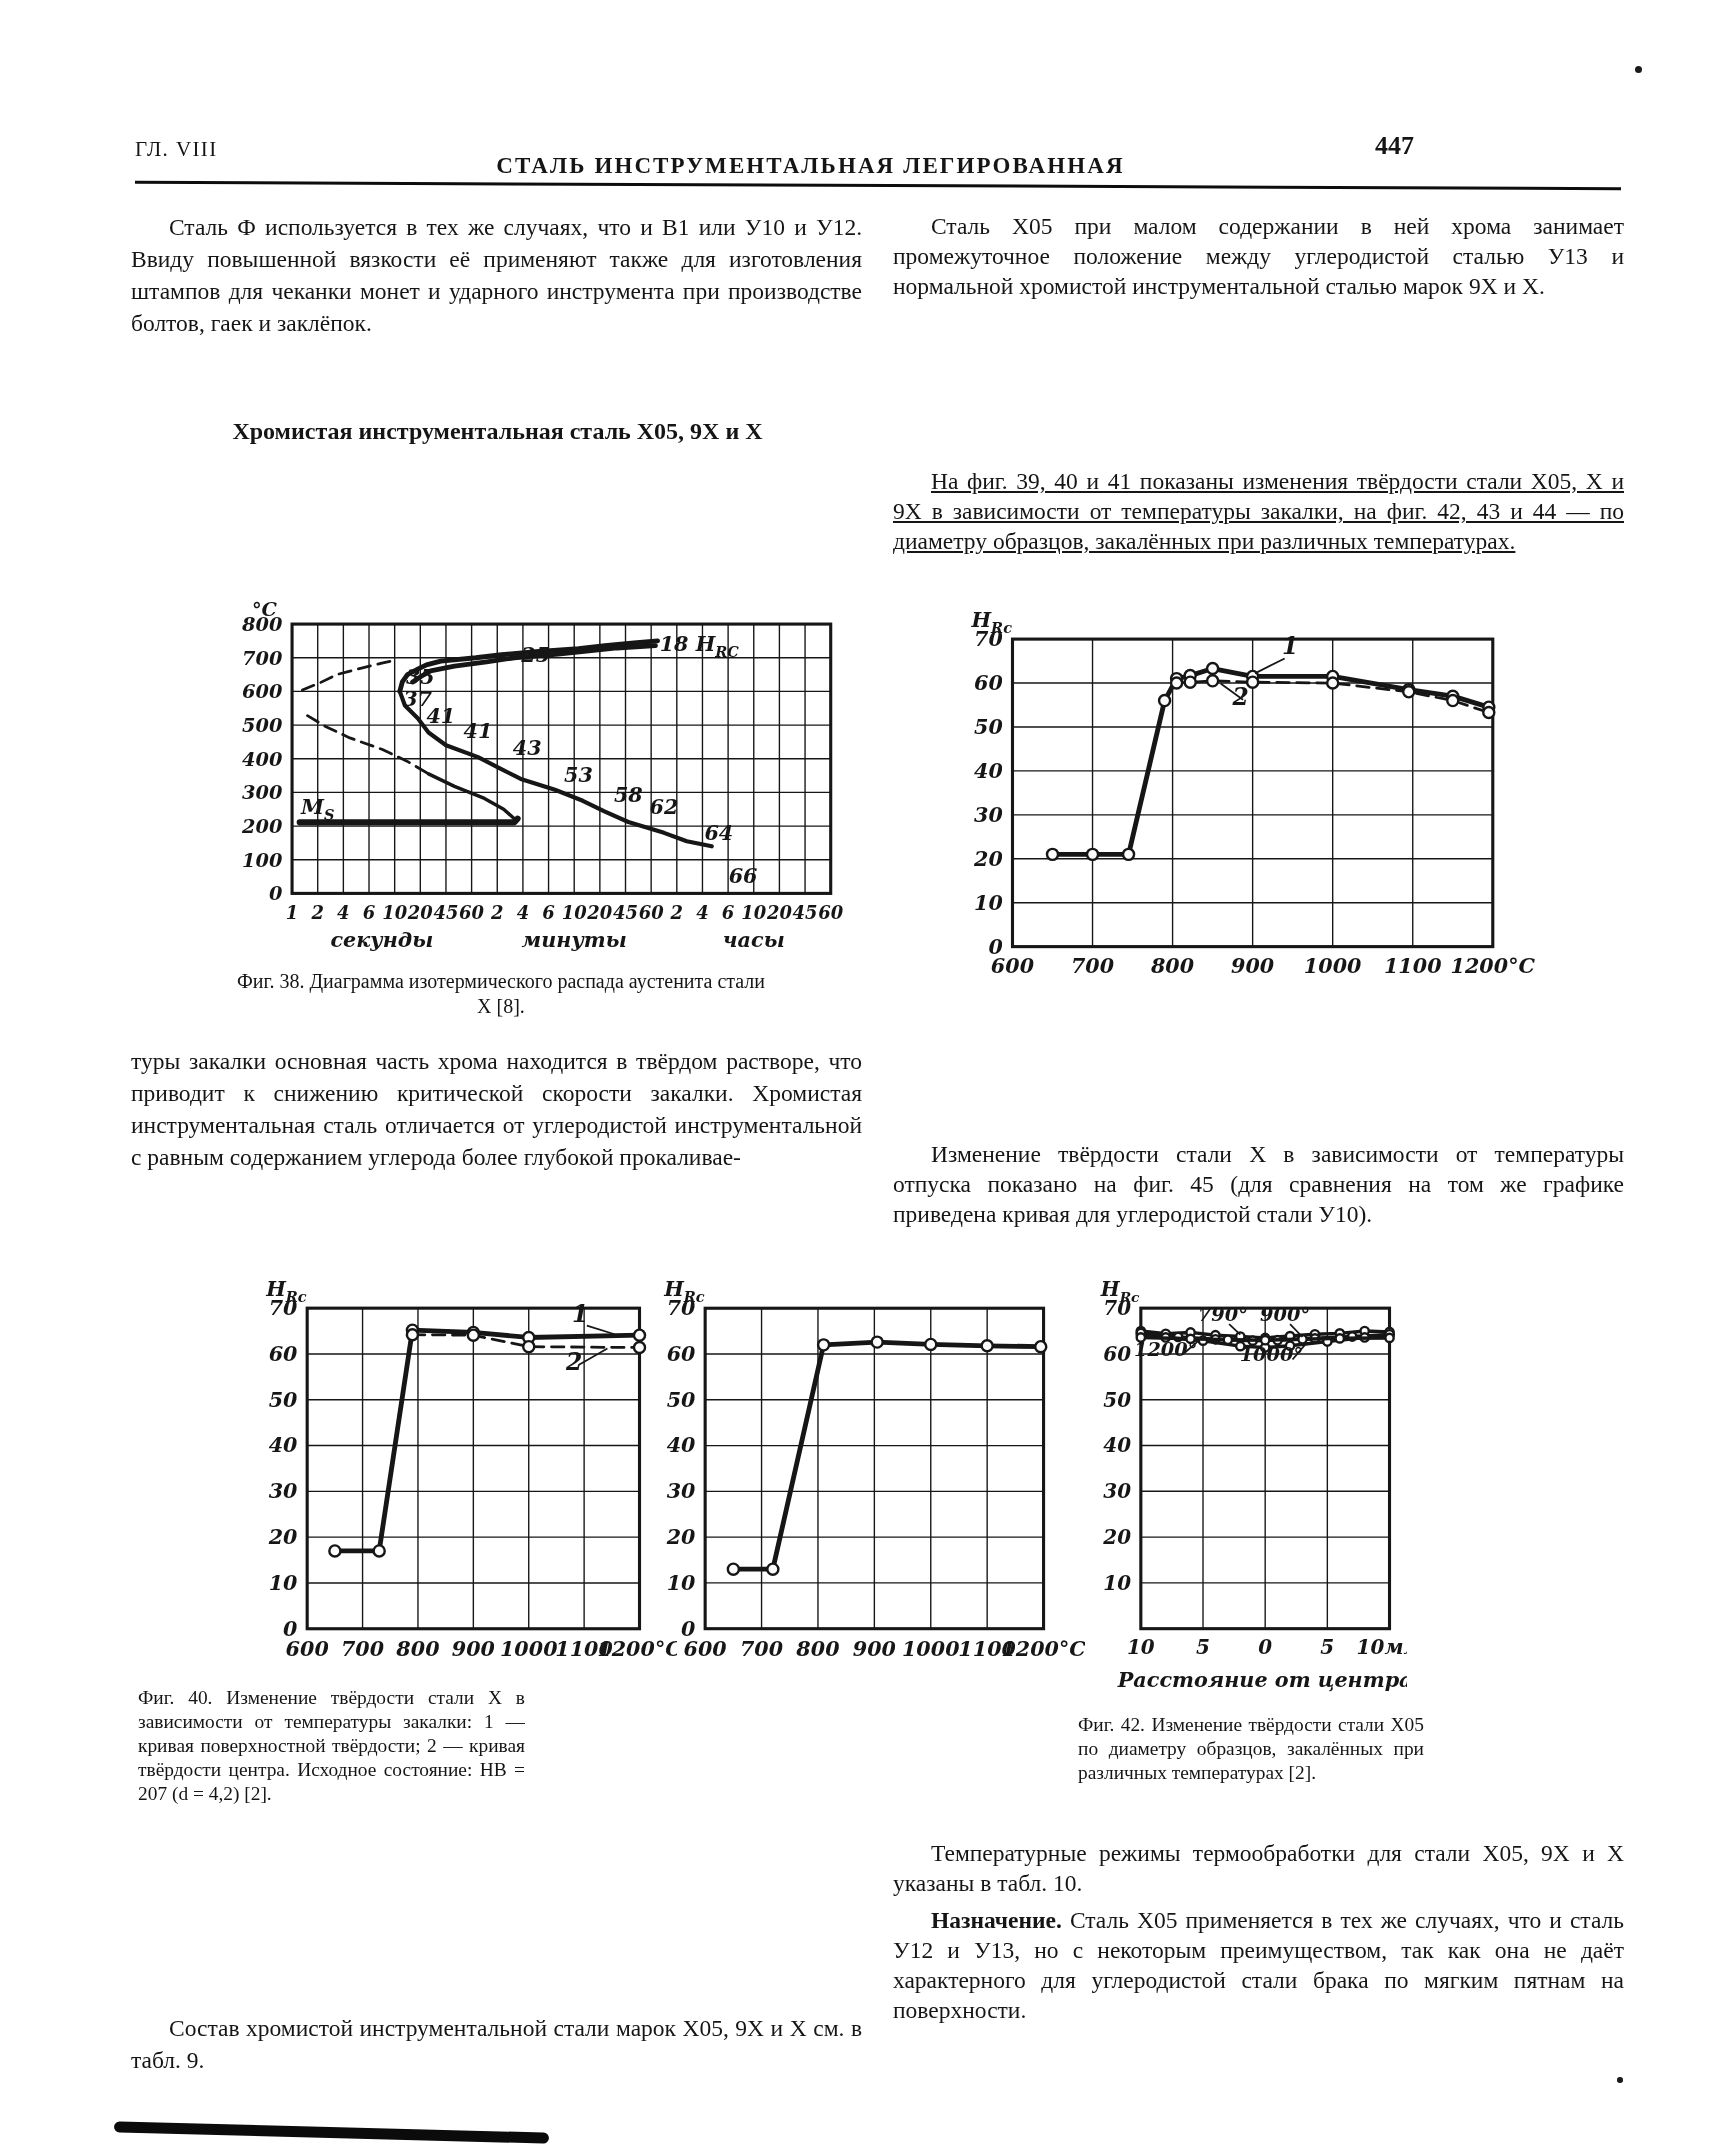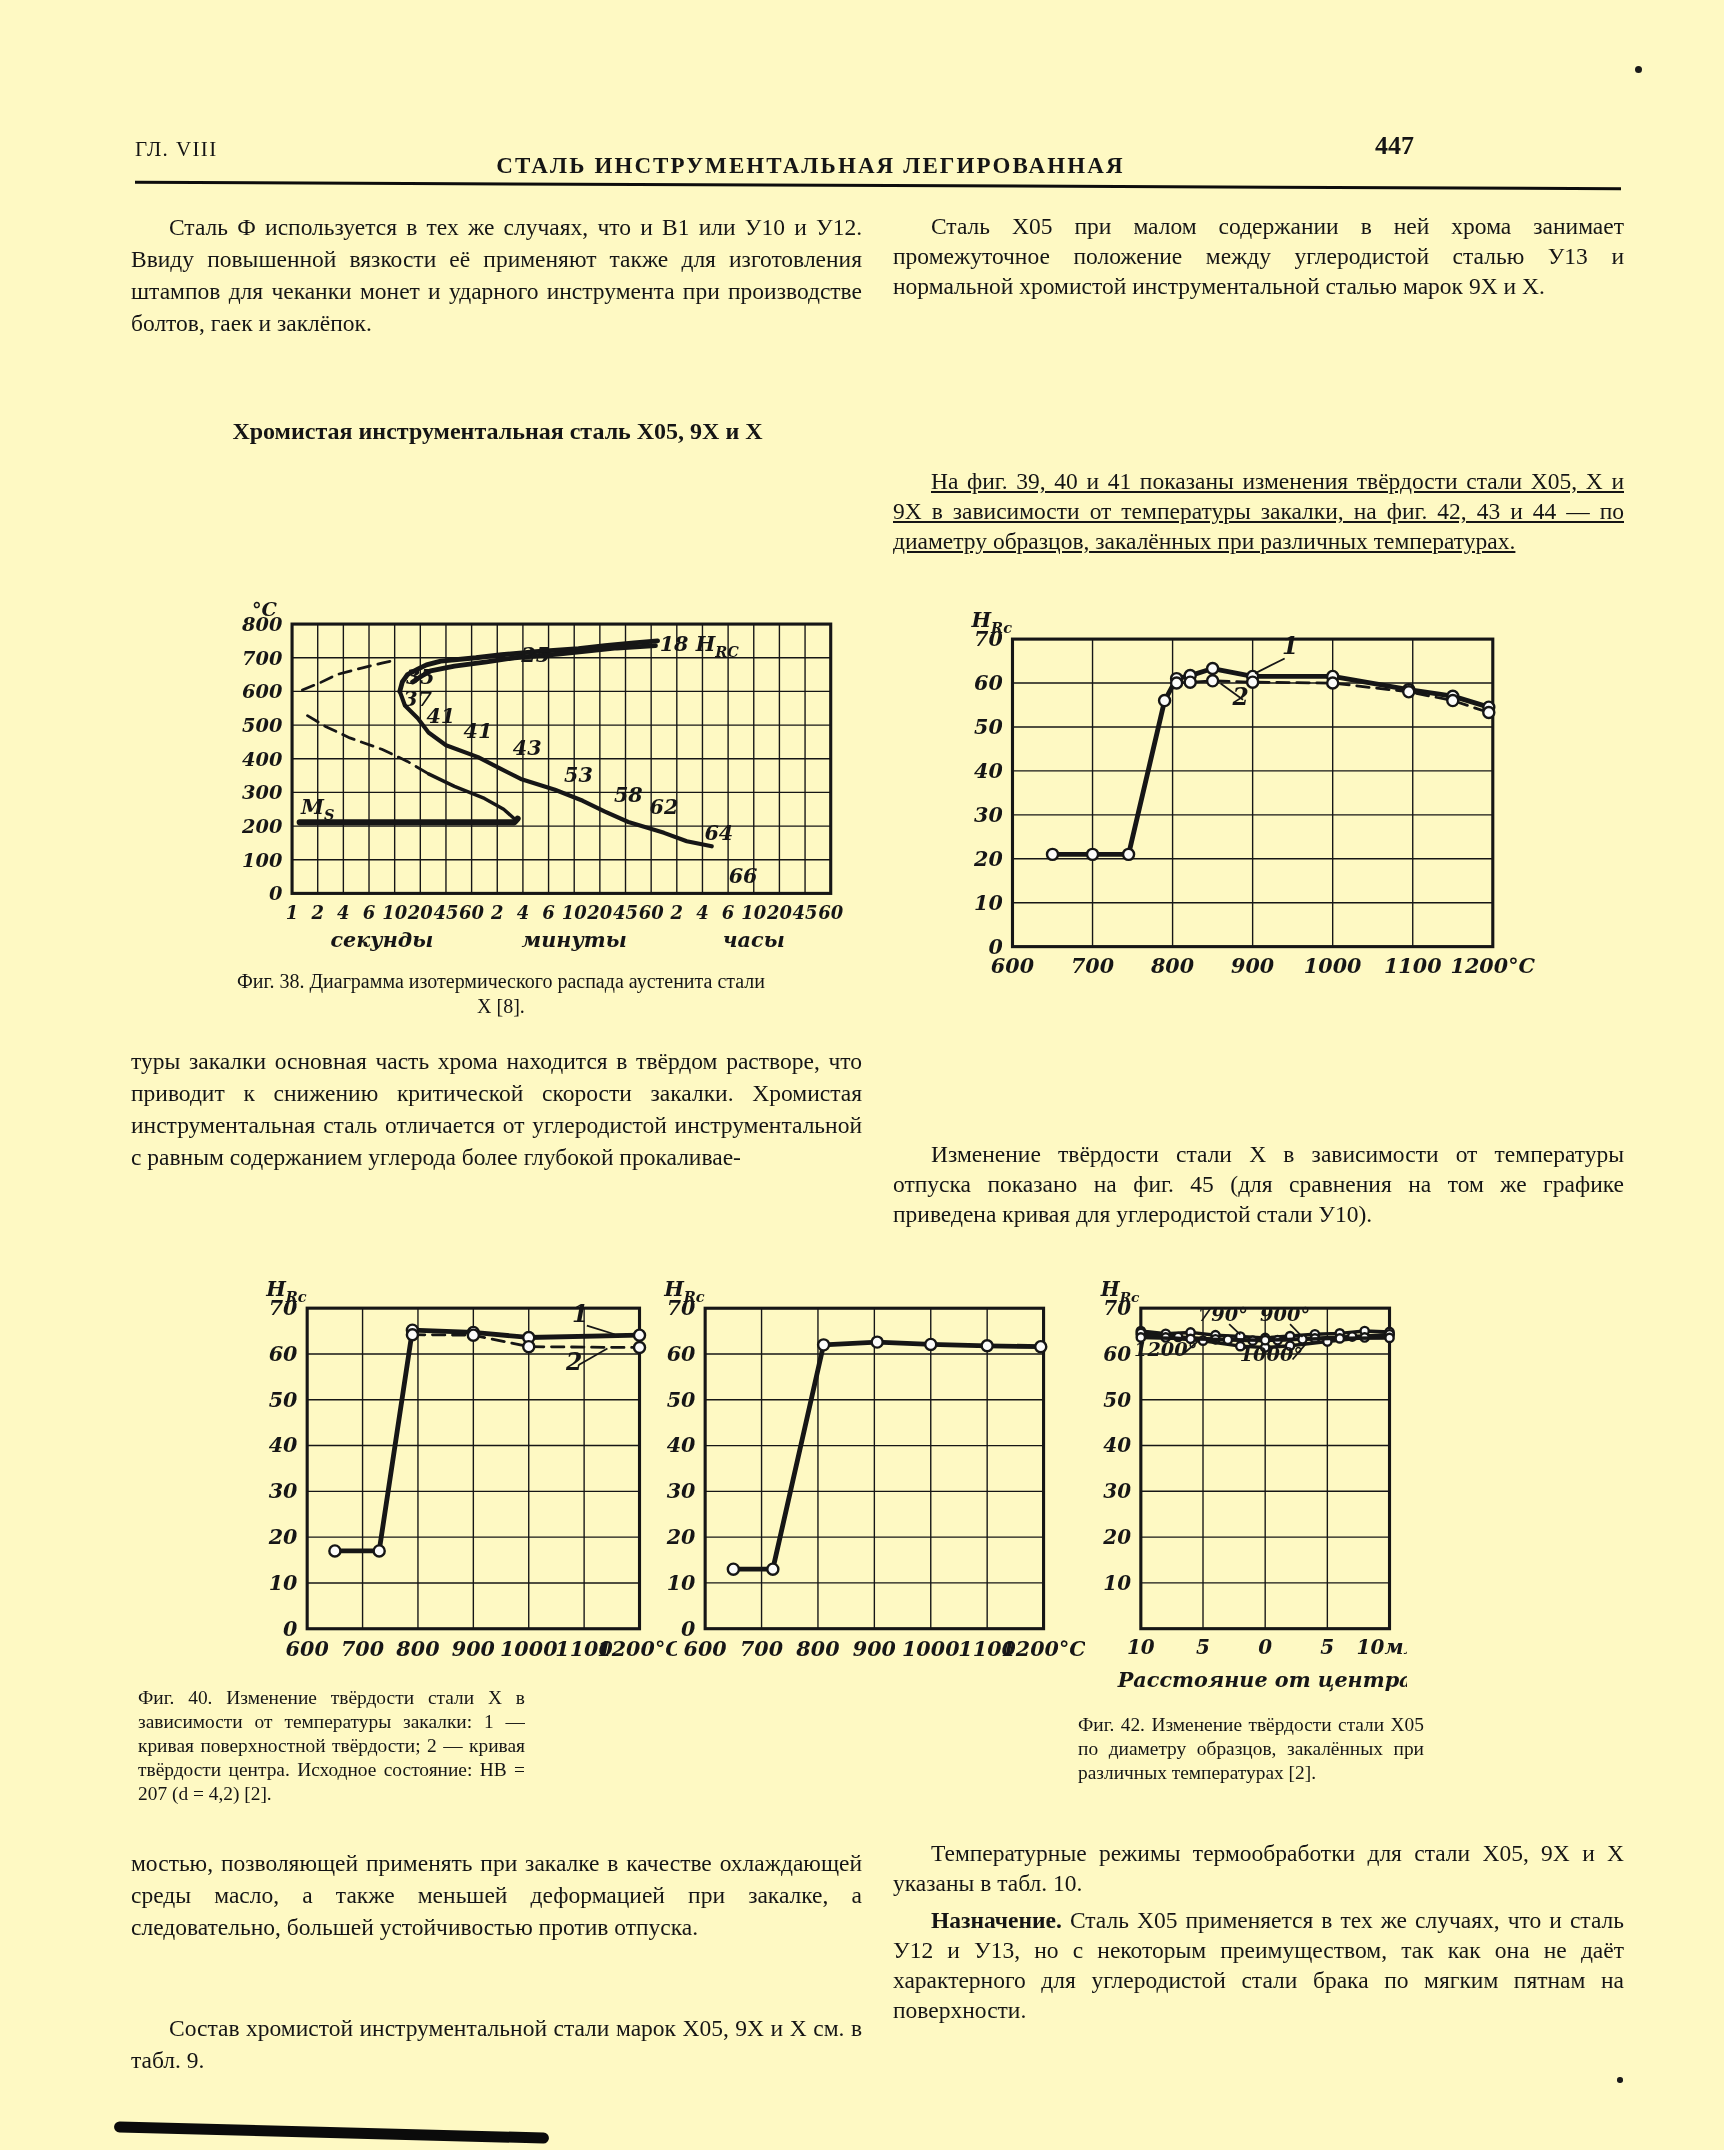--- a/index.html
+++ b/index.html
@@ -1,16 +1,16 @@
 <!DOCTYPE html>
 <html style="font-size:11px"><head>
 <meta charset="utf-8">
 <style>
   html,body{margin:0;padding:0;background:#d8d8d4;}
-  #page{position:relative;width:1725px;height:2151px;background:#fef9c3;color:#151515;
+  #page{position:relative;width:1725px;height:2151px;background:#ffffff;color:#151515;
         font-family:"Liberation Serif",serif;overflow:hidden;}
   .abs{position:absolute;}
   .para{font-size:23.5px;line-height:32px;text-align:justify;}
   .para-r{font-size:23.5px;line-height:30px;text-align:justify;}
   .indent{text-indent:38px;}
   .lead{font-weight:bold;}
   .heading{font-size:24px;line-height:32px;font-weight:bold;text-align:center;}
   .hdr-chap{font-size:21px;letter-spacing:1.4px;}
   .hdr-title{font-size:23px;letter-spacing:2.1px;font-weight:bold;text-align:center;}
   .hdr-num{font-size:26px;font-weight:bold;}
@@ -379,21 +379,20 @@
         <text x="213.79999999999998" y="65.89714285714285" text-anchor="middle" fill="#161616" font-family="&quot;DejaVu Serif&quot;,serif" font-style="italic" font-weight="700" font-size="28"><tspan>790°</tspan></text>
         <text x="303.79999999999995" y="65.89714285714285" text-anchor="middle" fill="#161616" font-family="&quot;DejaVu Serif&quot;,serif" font-style="italic" font-weight="700" font-size="28"><tspan>900°</tspan></text>
         <text x="131" y="116.93714285714287" text-anchor="middle" fill="#161616" font-family="&quot;DejaVu Serif&quot;,serif" font-style="italic" font-weight="700" font-size="28"><tspan>1200°</tspan></text>
         <text x="284" y="124.89142857142855" text-anchor="middle" fill="#161616" font-family="&quot;DejaVu Serif&quot;,serif" font-style="italic" font-weight="700" font-size="28"><tspan>1000°</tspan></text>
       </svg>
     </div>
 
   <div class="abs caption" style="left:138px;top:1686px;width:387px;">Фиг. 40. Изменение твёрдости стали Х в зависимости от температуры закалки: 1 — кривая поверхностной твёрдости; 2 — кривая твёрдости центра. Исходное состояние: HB = 207 (d = 4,2) [2].</div>
   <div class="abs caption" style="left:1078px;top:1713px;width:346px;">Фиг. 42. Изменение твёрдости стали Х05 по диаметру образцов, закалённых при различных температурах [2].</div>
 
-  <div class="abs para" style="left:131px;top:1847px;width:731px;">мостью, позволяющей применять при закалке в качестве охлаждающей среды масло, а также меньшей деформацией при закалке, а следовательно, большей устойчивостью против отпуска.</div>
   <div class="abs para indent" style="left:131px;top:2012px;width:731px;">Состав хромистой инструментальной стали марок Х05, 9Х и Х см. в табл. 9.</div>
 
   <div class="abs para-r indent" style="left:893px;top:1838px;width:731px;">Температурные режимы термообработки для стали Х05, 9Х и Х указаны в табл. 10.</div>
   <div class="abs para-r indent" style="left:893px;top:1905px;width:731px;"><span class="lead">Назначение.</span><span> Сталь Х05 применяется в тех же случаях, что и сталь У12 и У13, но с некоторым преимуществом, так как она не даёт характерного для углеродистой стали брака по мягким пятнам на поверхности.</span></div>
 
   <div class="speck" style="left:1635px;top:66px;width:7px;height:7px;"></div>
   <div class="speck" style="left:1617px;top:2077px;width:5.5px;height:5.5px;"></div>
   <div class="smear" style="left:114px;top:2127px;width:435px;height:11px;"></div>
 
 </div>

